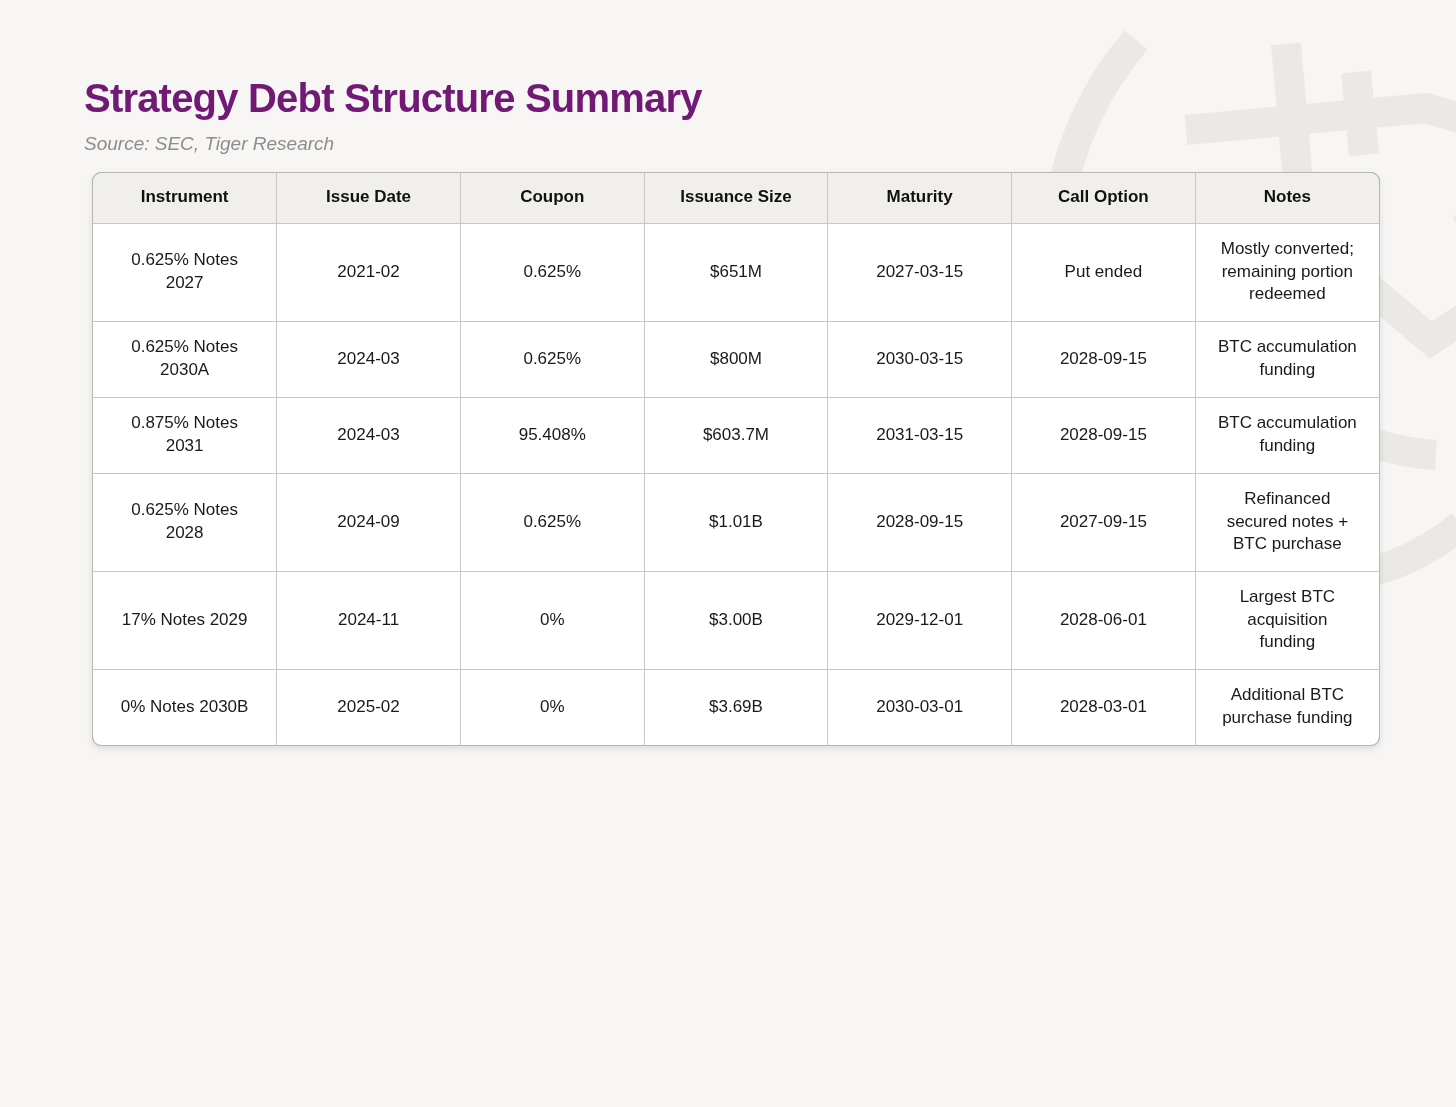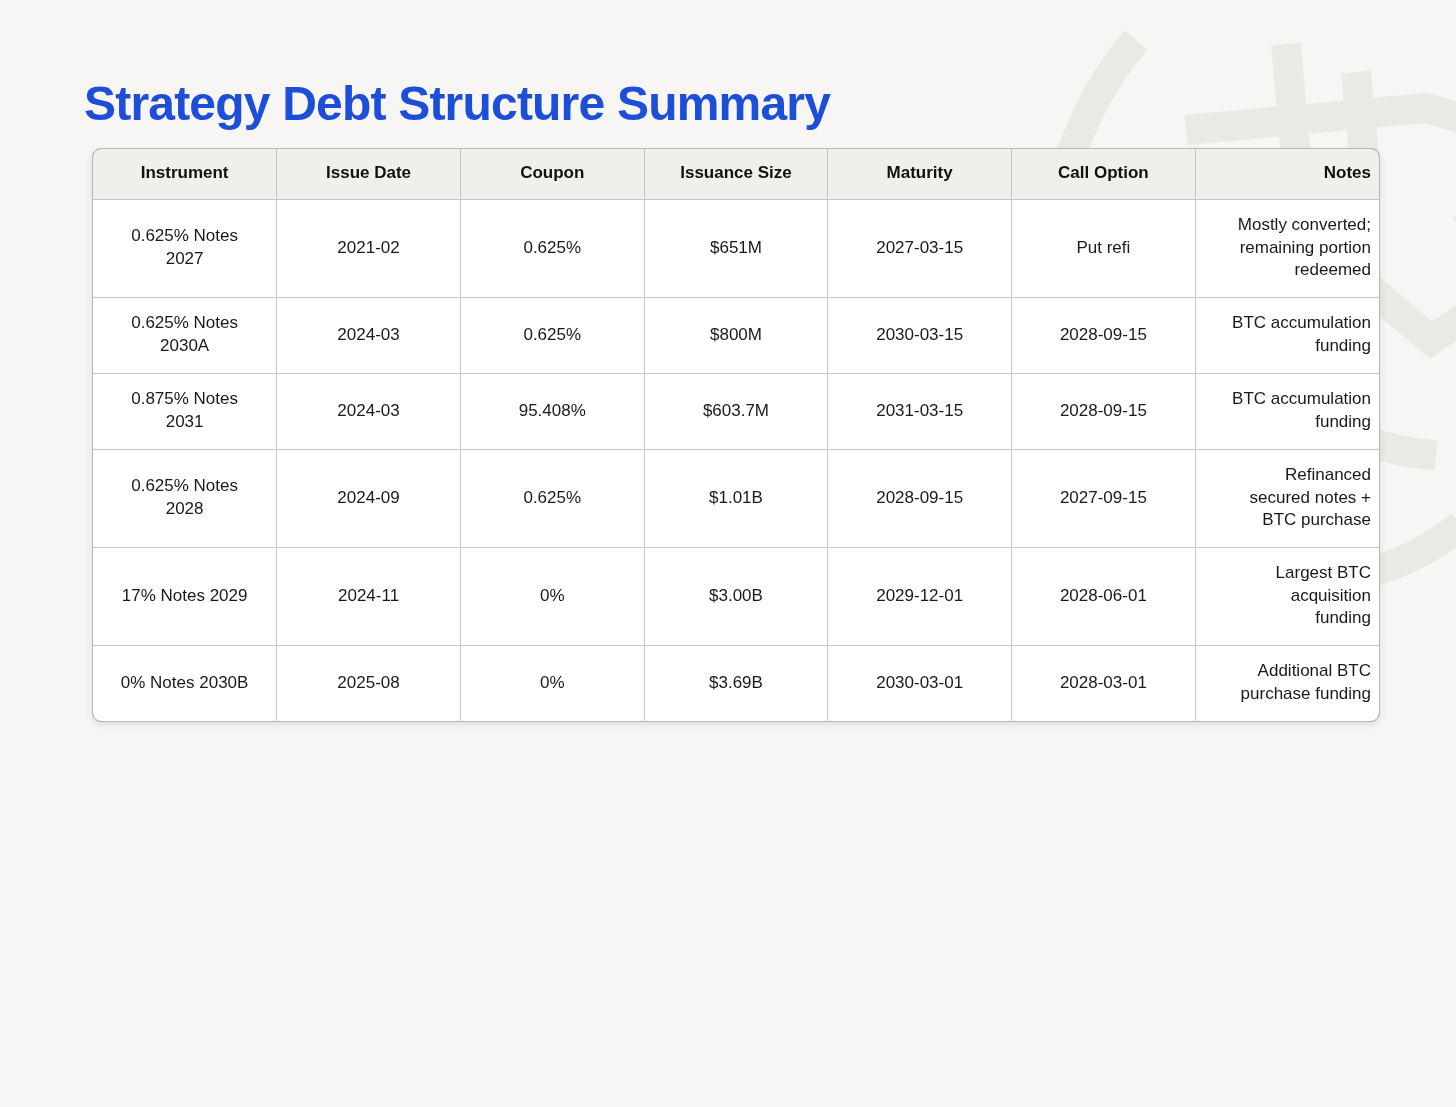--- a/index.html
+++ b/index.html
@@ -16,24 +16,24 @@
     top: -20px;
     right: -60px;
     width: 560px;
     height: 660px;
     z-index: 0;
     pointer-events: none;
   }
   main { position: relative; z-index: 1; }
   h1.page-title {
     margin: 76px 0 0 84px;
-    font-size: 48px;
+    font-size: 40px;
     font-weight: 700;
     letter-spacing: -0.8px;
-    color: #1d4ed8;
+    color: #701a75;
   }
   p.source-caption {
     margin: 12px 0 0 84px;
     font-size: 19px;
     font-style: italic;
     color: #8d8d8d;
   }
   .table-wrap {
     margin: 17px 0 0 92px;
     width: 1288px;
@@ -51,21 +51,21 @@
   th, td {
     border: 1px solid #c8c7c4;
     text-align: center;
     vertical-align: middle;
     font-size: 17px;
     line-height: 1.35;
     padding: 13px 8px;
     white-space: pre-line;
   }
   th:first-child, td:first-child { border-left: none; }
-  th:last-child, td:last-child { border-right: none; text-align: right; }
+  th:last-child, td:last-child { border-right: none; }
   thead th { border-top: none; }
   tbody tr:last-child td { border-bottom: none; }
   thead th {
     background: #f0efec;
     font-weight: 700;
     color: #111111;
     height: 50px;
     padding: 13px 8px;
   }
   tbody td { background: #ffffff; color: #1a1a1a; }
@@ -84,20 +84,21 @@
     <path d="M 265 205 L 240 300"></path>
     <path d="M 380 280 L 475 360 L 520 330"></path>
     <path d="M 300 380 C 340 430, 400 470, 480 475"></path>
     <path d="M 210 560 C 300 620, 420 615, 505 545"></path>
     <path d="M 510 230 L 548 300"></path>
   </g>
 </svg>
 
 <main>
   <h1 class="page-title">Strategy Debt Structure Summary</h1>
+  <p class="source-caption">Source: SEC, Tiger Research</p>
 
   <div class="table-wrap">
     <table>
       <thead>
         <tr>
           <th>Instrument</th>
           <th>Issue Date</th>
           <th>Coupon</th>
           <th>Issuance Size</th>
           <th>Maturity</th>
@@ -106,21 +107,21 @@
         </tr>
       </thead>
       <tbody>
         <tr class="tall">
           <td>0.625% Notes
 2027</td>
           <td>2021-02</td>
           <td>0.625%</td>
           <td>$651M</td>
           <td>2027-03-15</td>
-          <td>Put refi</td>
+          <td>Put ended</td>
           <td>Mostly converted;
 remaining portion
 redeemed</td>
         </tr>
         <tr class="short">
           <td>0.625% Notes
 2030A</td>
           <td>2024-03</td>
           <td>0.625%</td>
           <td>$800M</td>
@@ -158,21 +159,21 @@
           <td>0%</td>
           <td>$3.00B</td>
           <td>2029-12-01</td>
           <td>2028-06-01</td>
           <td>Largest BTC
 acquisition
 funding</td>
         </tr>
         <tr class="short">
           <td>0% Notes 2030B</td>
-          <td>2025-08</td>
+          <td>2025-02</td>
           <td>0%</td>
           <td>$3.69B</td>
           <td>2030-03-01</td>
           <td>2028-03-01</td>
           <td>Additional BTC
 purchase funding</td>
         </tr>
       </tbody>
     </table>
   </div>

